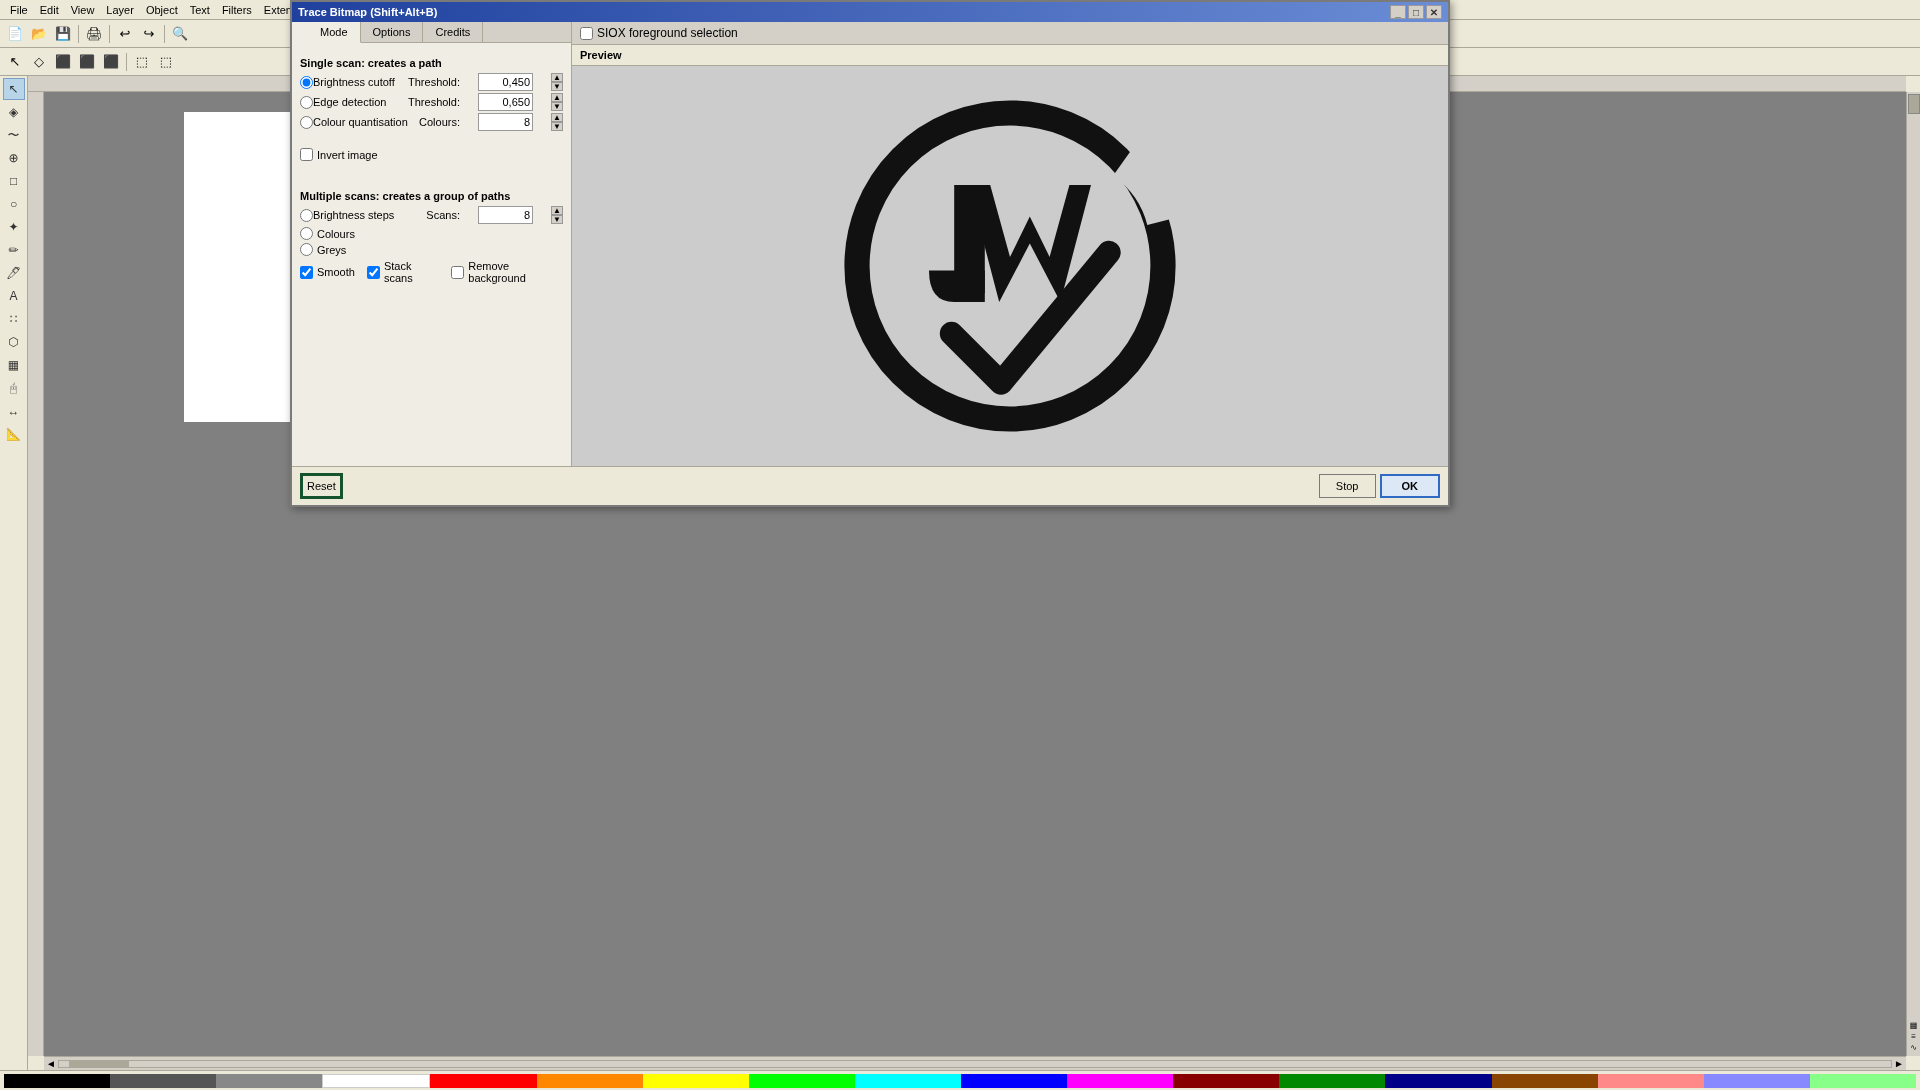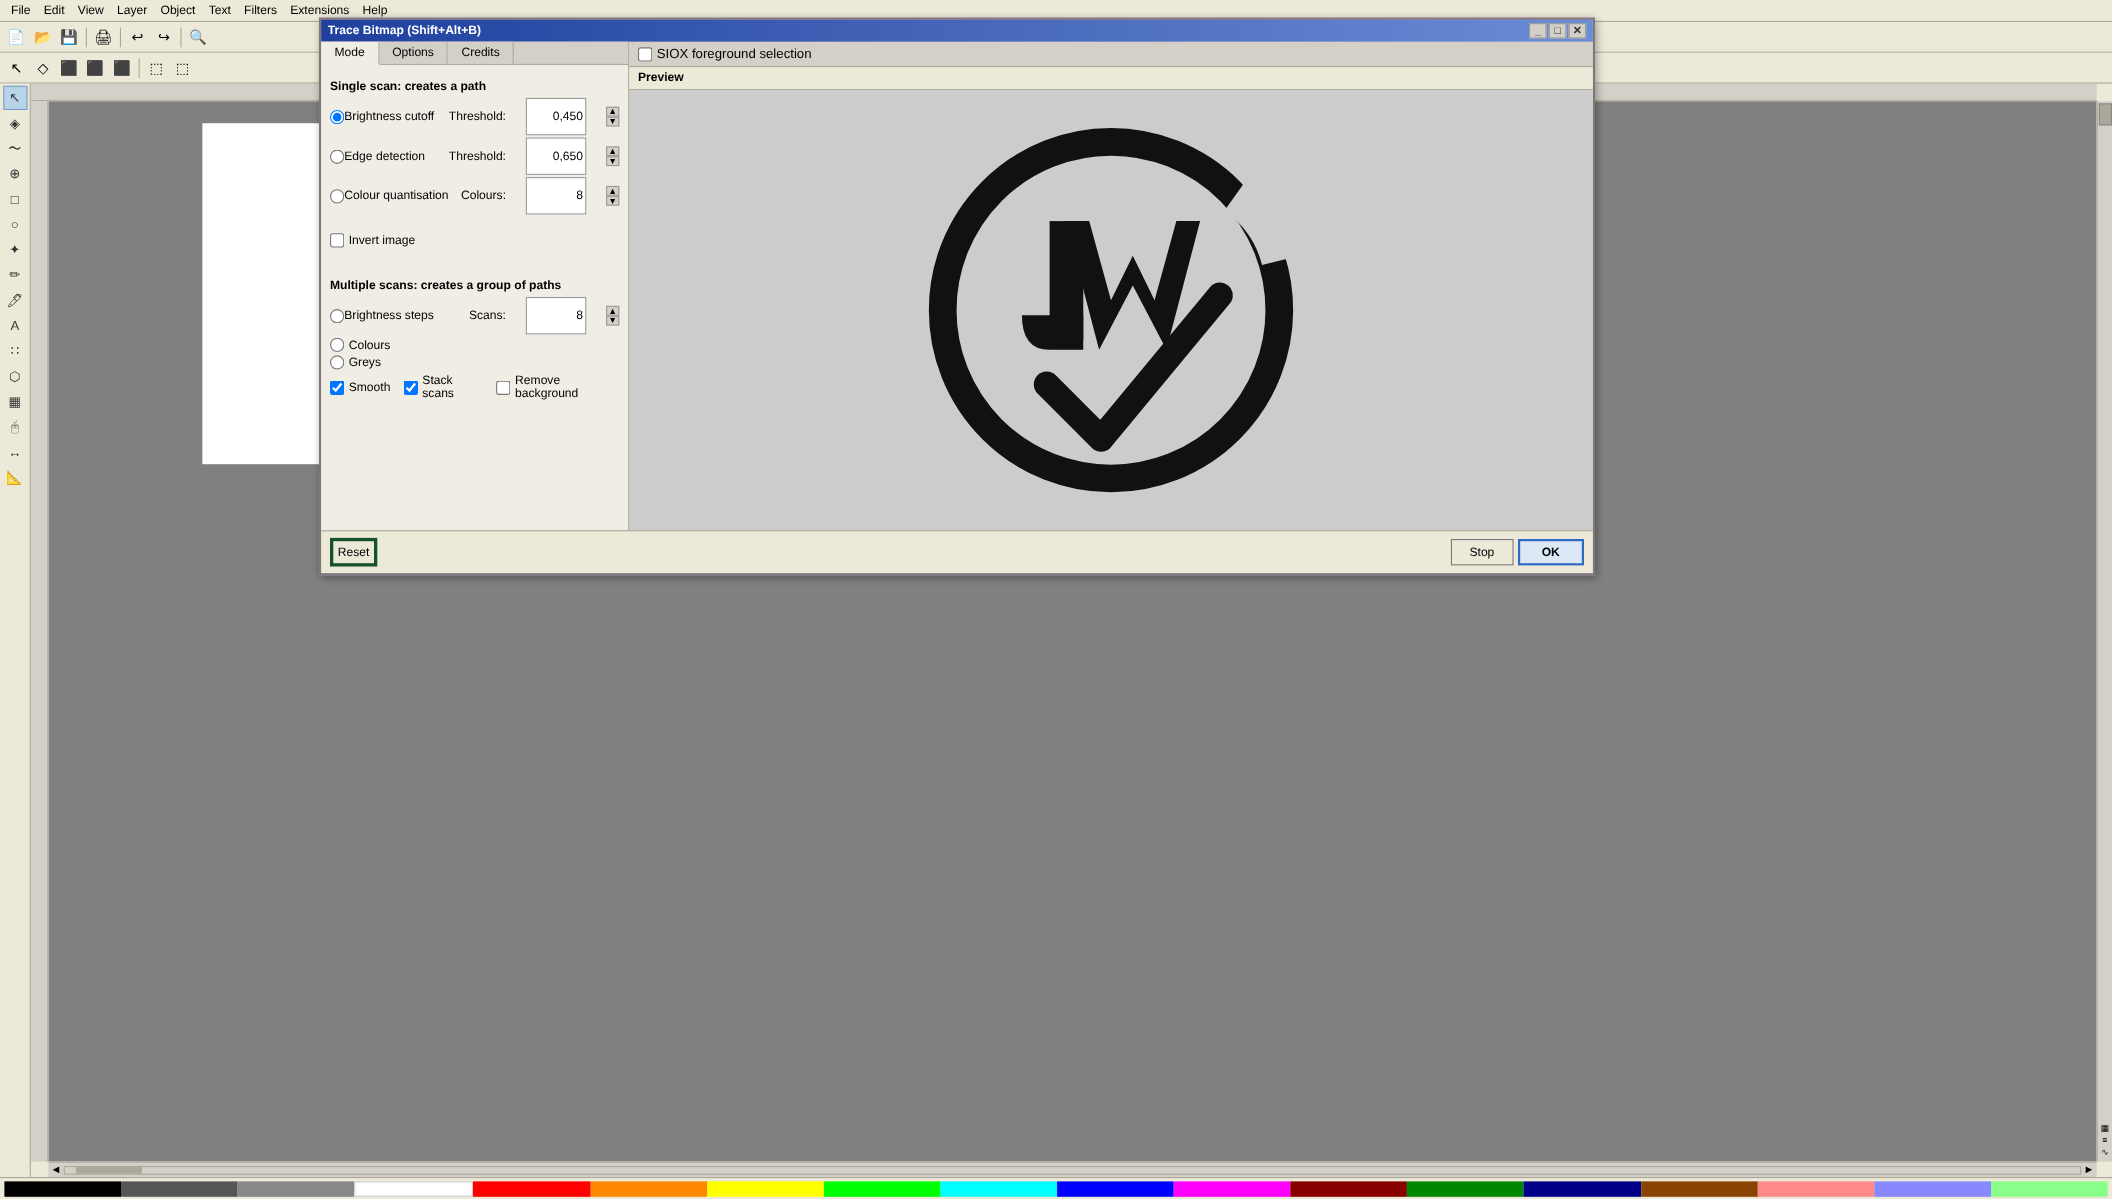--- a/index.html
+++ b/index.html
@@ -187,23 +187,23 @@
       border-top: 1px solid #aca899;
       display: flex;
       align-items: center;
       padding: 0 4px;
       z-index: 20;
     }
 
     
     .dialog {
       position: absolute;
-      top: 16px; left: 290px;
+      top: 0; left: 290px;
       width: 1160px;
-      background: #f9a8d4;
+      background: #4c1d95;
       border: 2px solid #7a7a7a;
       box-shadow: 2px 2px 8px rgba(0,0,0,0.4);
       z-index: 100;
       display: flex;
       flex-direction: column;
     }
     .dialog-titlebar {
       background: linear-gradient(to right, #1f409d, #6b8dd6);
       color: white;
       padding: 3px 6px;
@@ -235,20 +235,21 @@
       border-right: 1px solid #aca899;
       display: flex;
       flex-direction: column;
     }
 
     
     .dialog-tabs {
       display: flex;
       border-bottom: 1px solid #aca899;
       background: #d4d0c8;
+      margin-left: 16px;
     }
     .dialog-tab {
       padding: 4px 12px;
       font-size: 11px;
       cursor: pointer;
       border-right: 1px solid #aca899;
       background: #d4d0c8;
     }
     .dialog-tab.active {
       background: #f0ede4;
@@ -316,21 +317,21 @@
       align-items: center;
       gap: 18px;
       margin-left: auto;
     }
     .threshold-label { font-size: 11px; }
     .threshold-input {
       width: 55px;
       height: 18px;
       font-size: 11px;
       border: 1px solid #999;
-      padding: 16px 2px;
+      padding: 0 2px;
       background: white;
       text-align: right;
     }
     .spinner-btns {
       display: flex;
       flex-direction: column;
     }
     .spin-btn {
       width: 12px; height: 9px;
       background: #d4d0c8;

